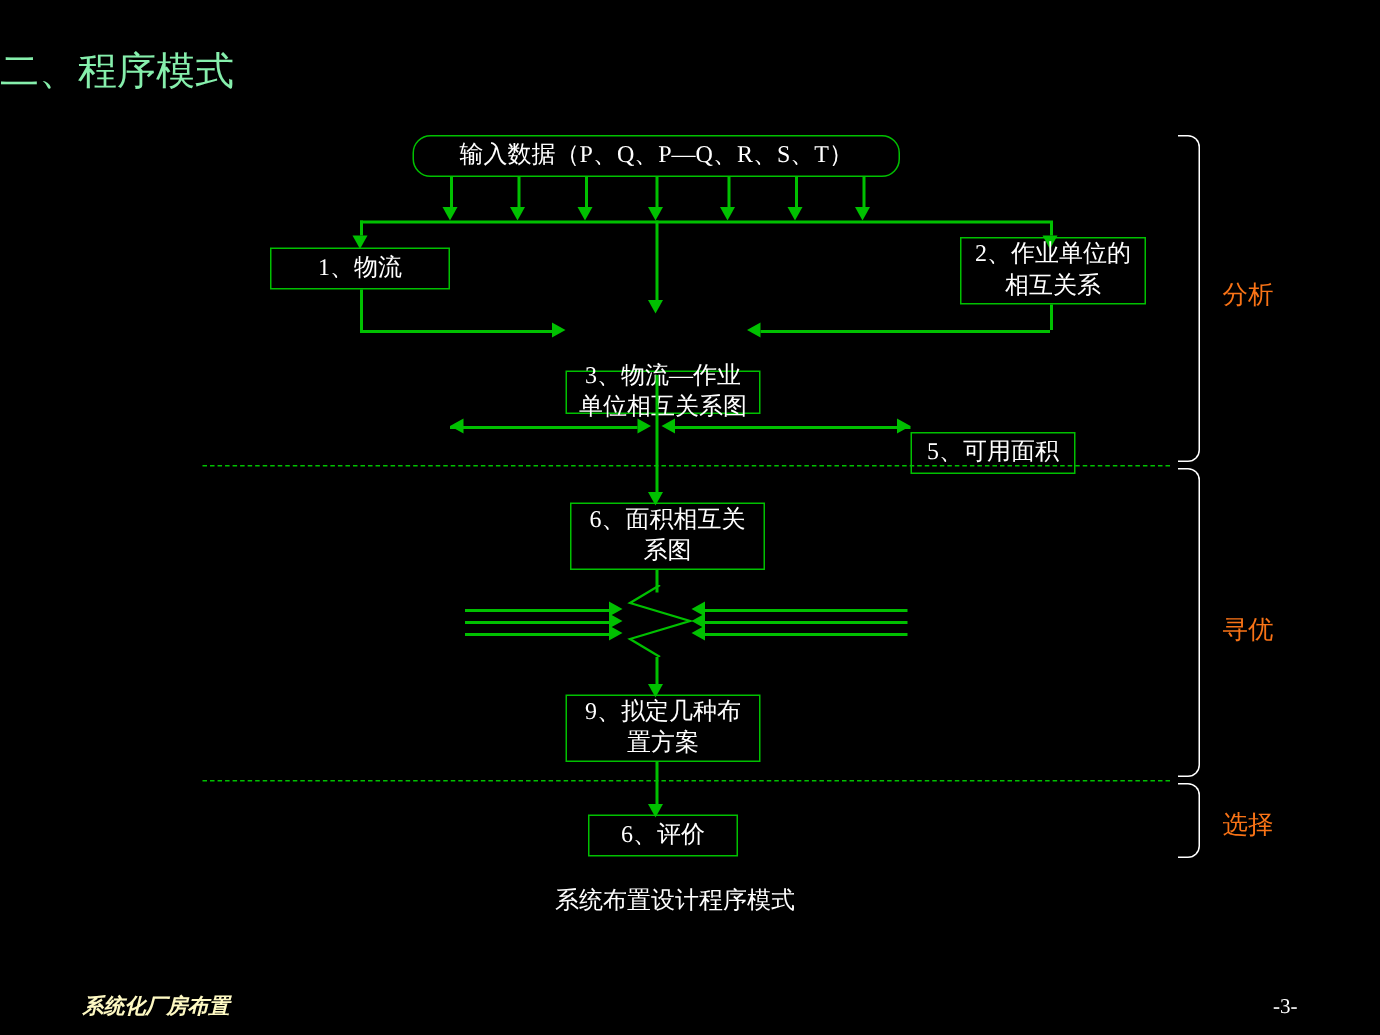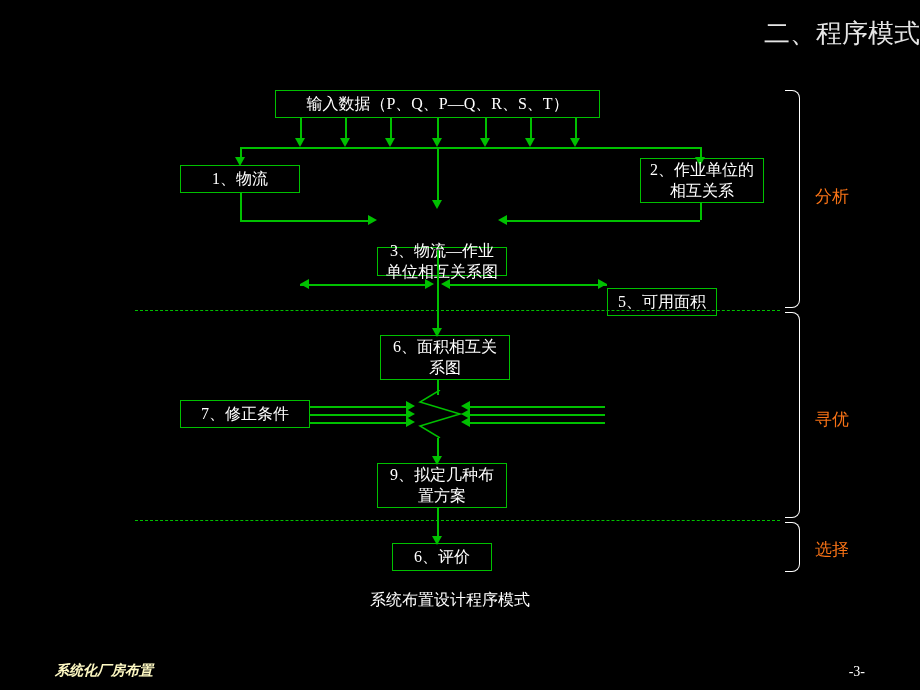--- a/index.html
+++ b/index.html
@@ -6,24 +6,24 @@
     body {
       width: 920px;
       height: 690px;
       background: #000;
       color: #fff;
       font-family: "SimSun", "宋体", serif;
       position: relative;
       overflow: hidden;
     }
     .title {
-      text-align: right;
+      text-align: left;
       font-size: 26px;
-      padding-top: 16px;
-      color: #e5e5e5;
+      padding-top: 30px;
+      color: #86efac;
     }
     .diagram {
       position: absolute;
       top: 80px;
       left: 0;
       width: 920px;
       height: 570px;
     }
     .box {
       position: absolute;
@@ -108,21 +108,21 @@
       fill: none;
     }
   </style>
 </head>
 <body>
 
 <div class="title">二、程序模式</div>
 
 <div class="diagram">
 
-  <div class="box" style="left:275px; top:10px; width:325px; height:28px;">输入数据（P、Q、P—Q、R、S、T）</div>
+  <div class="box" style="left:275px; top:10px; width:325px; height:28px;border-radius:12px;">输入数据（P、Q、P—Q、R、S、T）</div>
 
   <div class="line vline" style="left:300px; top:38px; height:20px;"></div>
   <div class="arrowhead arrow-down" style="left:295px; top:58px;"></div>
   <div class="line vline" style="left:345px; top:38px; height:20px;"></div>
   <div class="arrowhead arrow-down" style="left:340px; top:58px;"></div>
   <div class="line vline" style="left:390px; top:38px; height:20px;"></div>
   <div class="arrowhead arrow-down" style="left:385px; top:58px;"></div>
   <div class="line vline" style="left:437px; top:38px; height:20px;"></div>
   <div class="arrowhead arrow-down" style="left:432px; top:58px;"></div>
   <div class="line vline" style="left:485px; top:38px; height:20px;"></div>
@@ -171,21 +171,20 @@
   <div class="arrowhead arrow-down" style="left:432px; top:248px;"></div>
 
   <div class="box" style="left:380px; top:255px; width:130px; height:45px;">6、面积相互关系图</div>
 
   <div class="line vline" style="left:437px; top:300px; height:15px;"></div>
 
   <svg class="zigzag" style="left:415px; top:310px; width:50px; height:48px;">
     <polyline points="25,0 5,12 45,24 5,36 25,48"></polyline>
   </svg>
 
-  <div class="box" style="left:180px; top:320px; width:130px; height:28px;">7、修正条件</div>
   <div class="line hline" style="left:310px; top:326px; width:98px;"></div>
   <div class="arrowhead arrow-right" style="left:406px; top:321px;"></div>
   <div class="line hline" style="left:310px; top:334px; width:98px;"></div>
   <div class="arrowhead arrow-right" style="left:406px; top:329px;"></div>
   <div class="line hline" style="left:310px; top:342px; width:98px;"></div>
   <div class="arrowhead arrow-right" style="left:406px; top:337px;"></div>
 
   <div class="line hline" style="left:470px; top:326px; width:135px;"></div>
   <div class="arrowhead arrow-left" style="left:461px; top:321px;"></div>
   <div class="line hline" style="left:470px; top:334px; width:135px;"></div>

